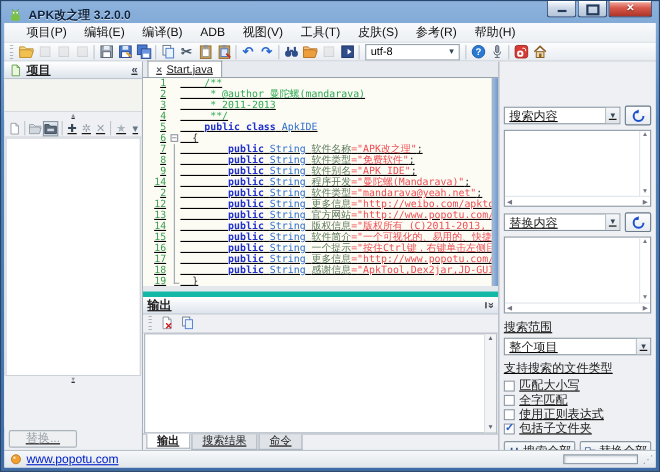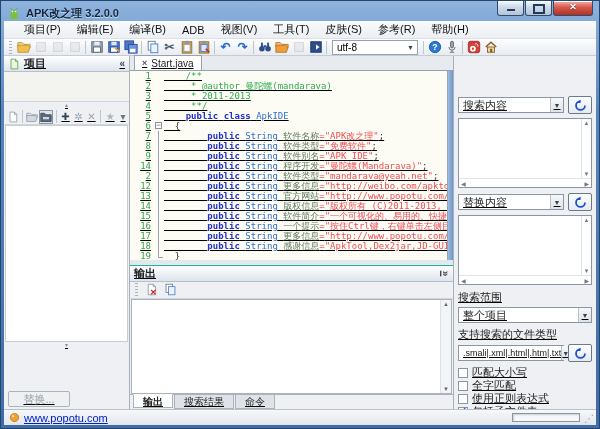--- a/index.html
+++ b/index.html
@@ -58,21 +58,21 @@
   .ln{width:24px;flex:none;text-align:right;padding-right:3px;color:#3aa050;}
   .fd{width:10px;flex:none;position:relative;}
   .fd.mid::before{content:"";position:absolute;left:4px;top:0;bottom:0;border-left:1px solid #9aa4ae;}
   .fd.end::before{content:"";position:absolute;left:4px;top:0;width:4px;height:6px;border-left:1px solid #9aa4ae;border-bottom:1px solid #9aa4ae;}
   .fbox{position:absolute;left:1px;top:1px;width:7px;height:7px;border:1px solid #8a94a0;background:#fff;font-size:7px;line-height:5px;text-align:center;color:#334;}
   .tk-cm{color:#2faa52;} .tk-kw{color:#1f2fd0;font-weight:bold;} .tk-ty{color:#2f6fd0;}
   .tk-id{color:#5f7a5f;margin-top:12px;} .tk-st{color:#ef4e55;} .tk-op{color:#ef4e55;} .tk-pl{color:#333;}
   .vscroll{width:6px;flex:none;background:linear-gradient(90deg,#9cbce4,#6e96c8);border-left:1px solid #9aa4ae;}
   .hsplit{height:5px;background:#e4e8ed;}
   
-  .opanel{height:145px;display:flex;flex-direction:column;border-top:1px solid #14b8a6;}
+  .opanel{height:145px;display:flex;flex-direction:column;border-top:5px solid #14b8a6;}
   .rot90{display:inline-block;transform:rotate(90deg);}
   .ptools{height:17px;display:flex;align-items:center;gap:2px;padding-left:5px;background:#eef0f3;border-bottom:1px solid #d2d6dc;}
   .ptools svg{width:13px;height:13px;}
   .obody{flex:1;background:#fff;border:1px solid #aab2bc;margin:0 1px;position:relative;}
   .oscroll{position:absolute;top:0;right:0;bottom:0;width:11px;border-left:1px solid #dde1e6;background:#f2f4f6;}
   .oscroll .up{position:absolute;top:1px;left:0;right:0;text-align:center;font-size:6px;color:#667;}
   .oscroll .dn{position:absolute;bottom:1px;left:0;right:0;text-align:center;font-size:6px;color:#667;}
   .otabs{height:15px;display:flex;align-items:flex-start;background:#eef0f3;border-top:1px solid #aab2bc;padding-left:3px;}
   .otab{height:14px;padding:0 9px;font-size:10px;line-height:13px;color:#222;background:#dfe3e8;border:1px solid #aab2bc;border-top:none;margin-right:1px;}
   .otab.active{background:#fff;border-top:1px solid #fff;margin-top:-1px;font-weight:bold;}
@@ -440,32 +440,20 @@
               </div>
           </div>
           <div class="lbl">搜索范围</div>
           <div class="row">
             <div class="combo">
               <span>整个项目</span>
               <span class="arr">▼</span>
             </div>
           </div>
           <div class="lbl">支持搜索的文件类型</div>
-          <div class="row">
-            <div class="combo" style="font-size:9px">
-              <span>.smali|.xml|.html|.htm|.txt</span>
-              <span class="arr">▼</span>
-            </div>
-            <div class="browse">
-              <svg viewBox="0 0 16 16">
-                  <path d="M13.5 8A5.5 5.5 0 1 1 8 2.5" fill="none" stroke="#1a4fd0" stroke-width="2.2"></path>
-                  <path d="M8 0.5v4.5h-4z" fill="#1a4fd0"></path>
-                </svg>
-            </div>
-          </div>
           <div id="optlist">
               <div class="opt">
                 <span class="cb"></span>
                 <span>匹配大小写</span>
               </div>
               <div class="opt">
                 <span class="cb"></span>
                 <span>全字匹配</span>
               </div>
               <div class="opt">

